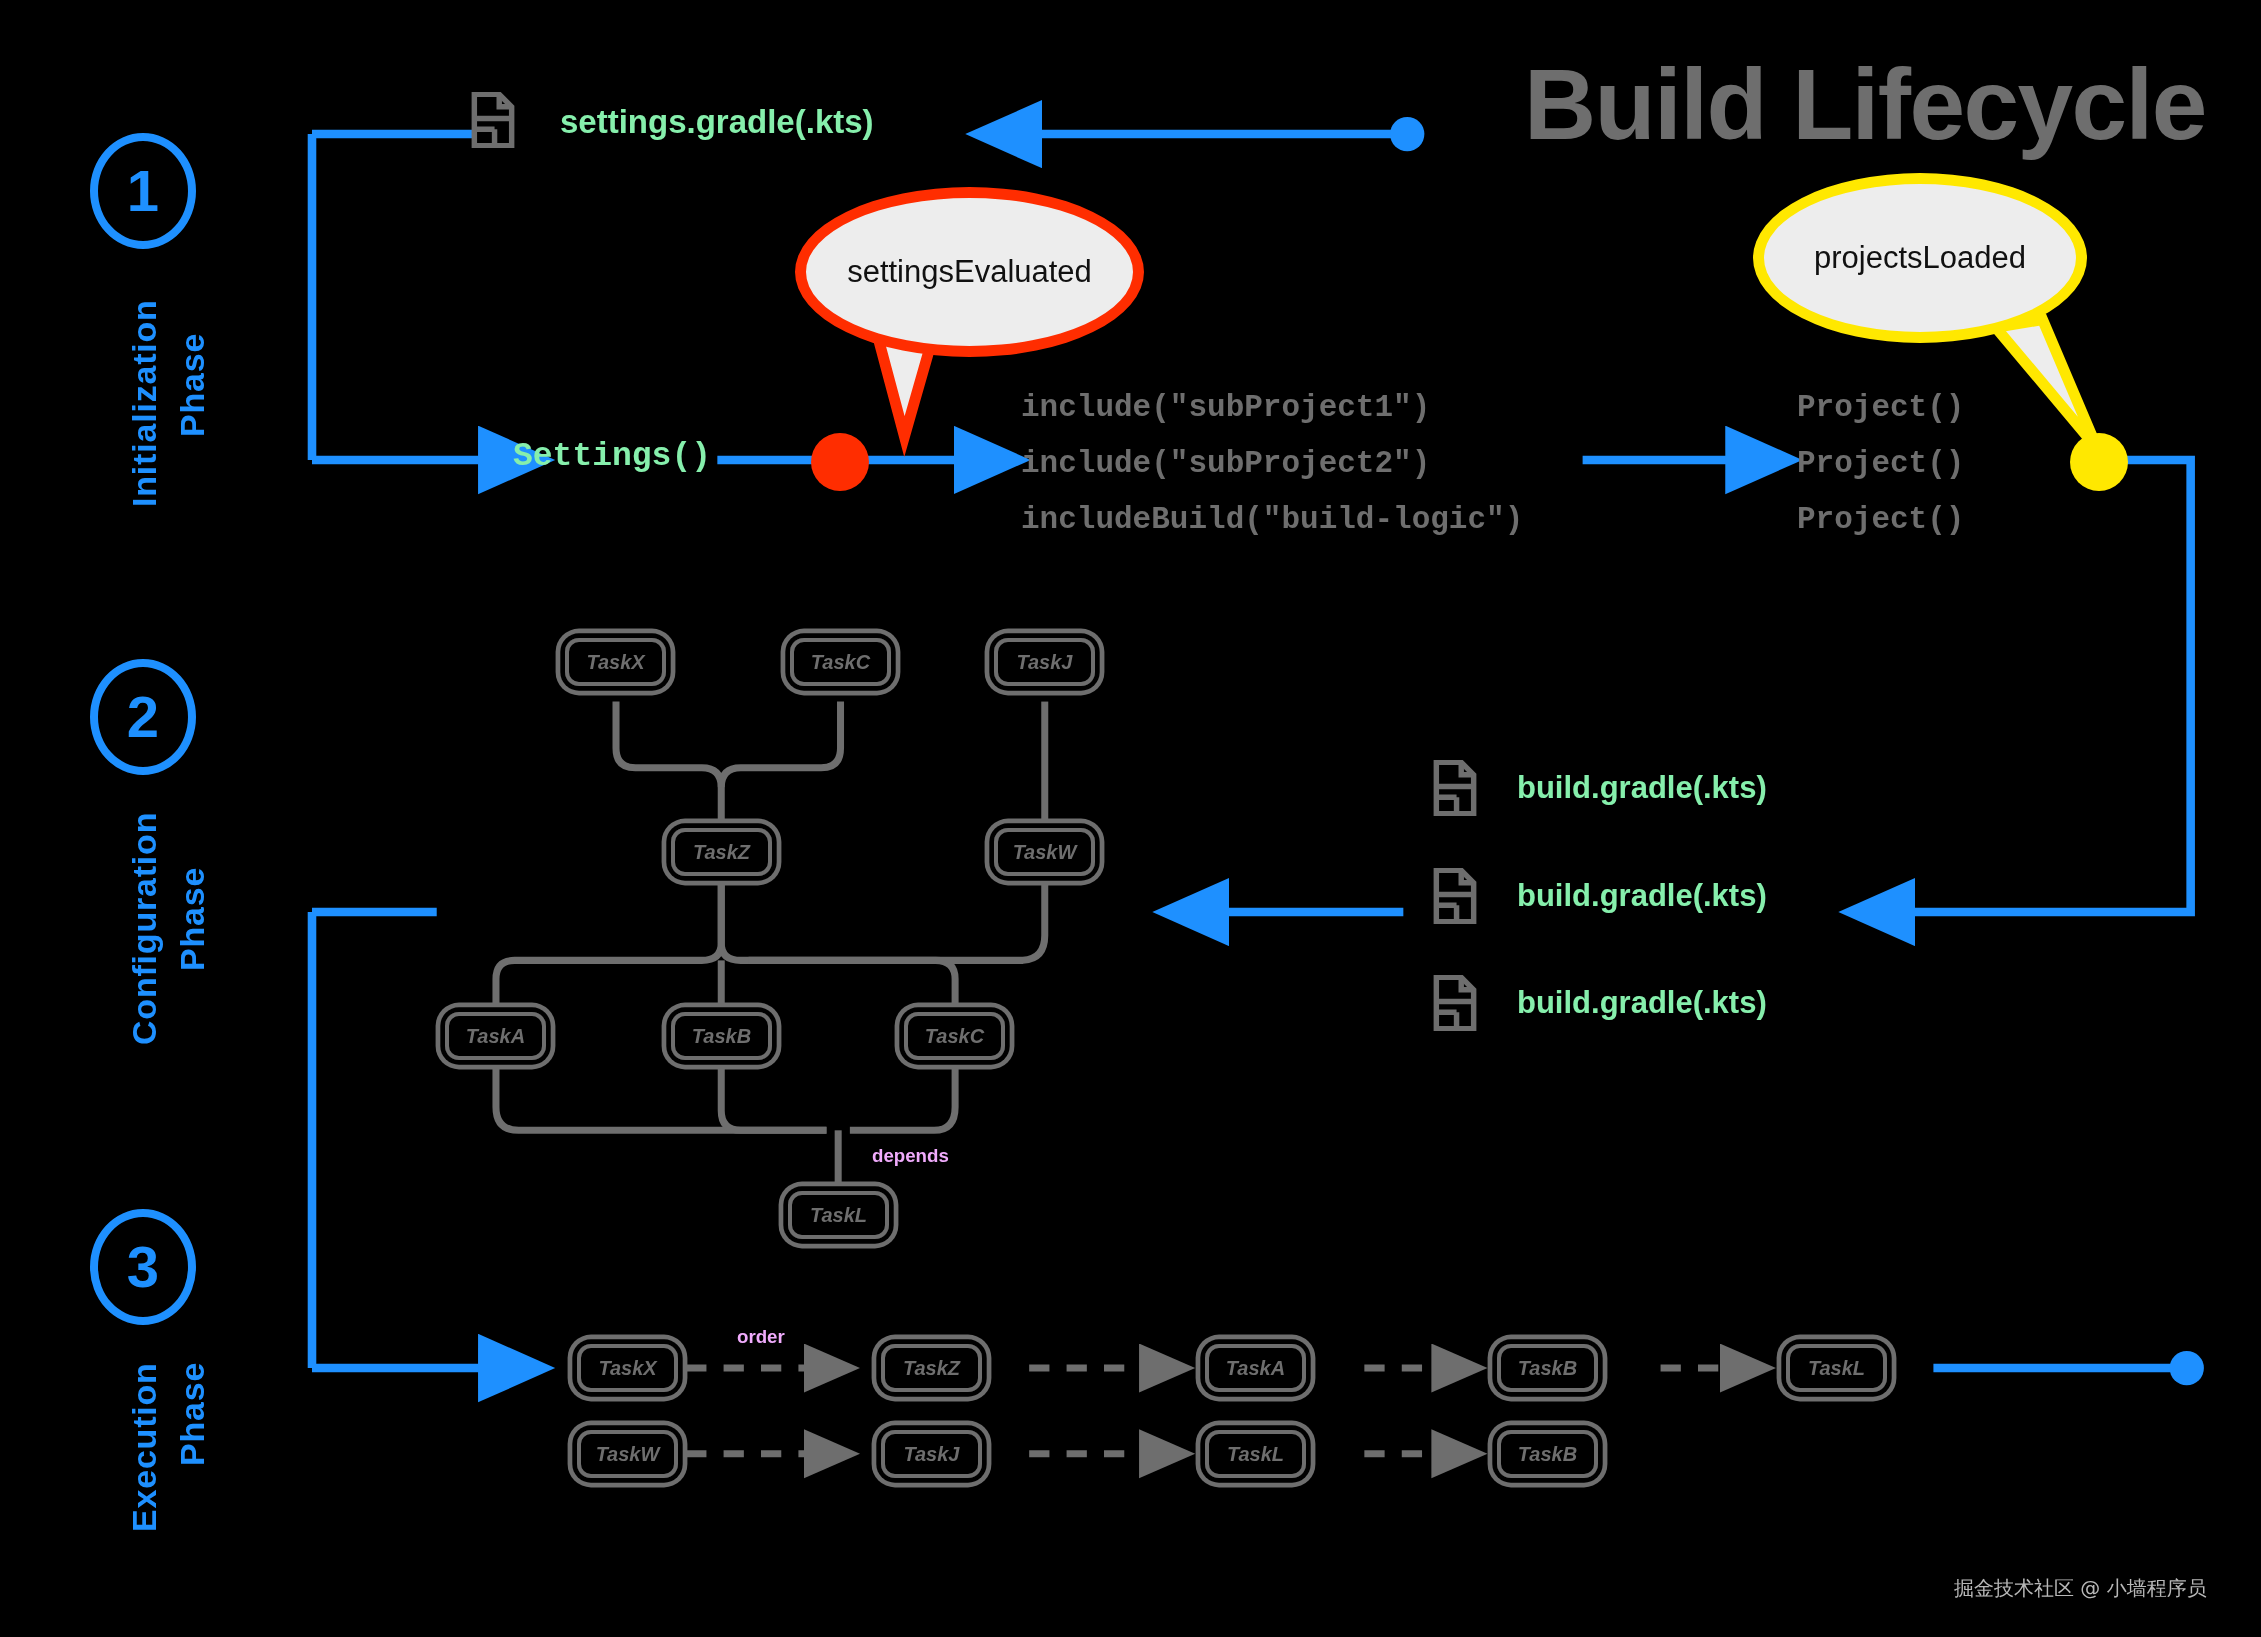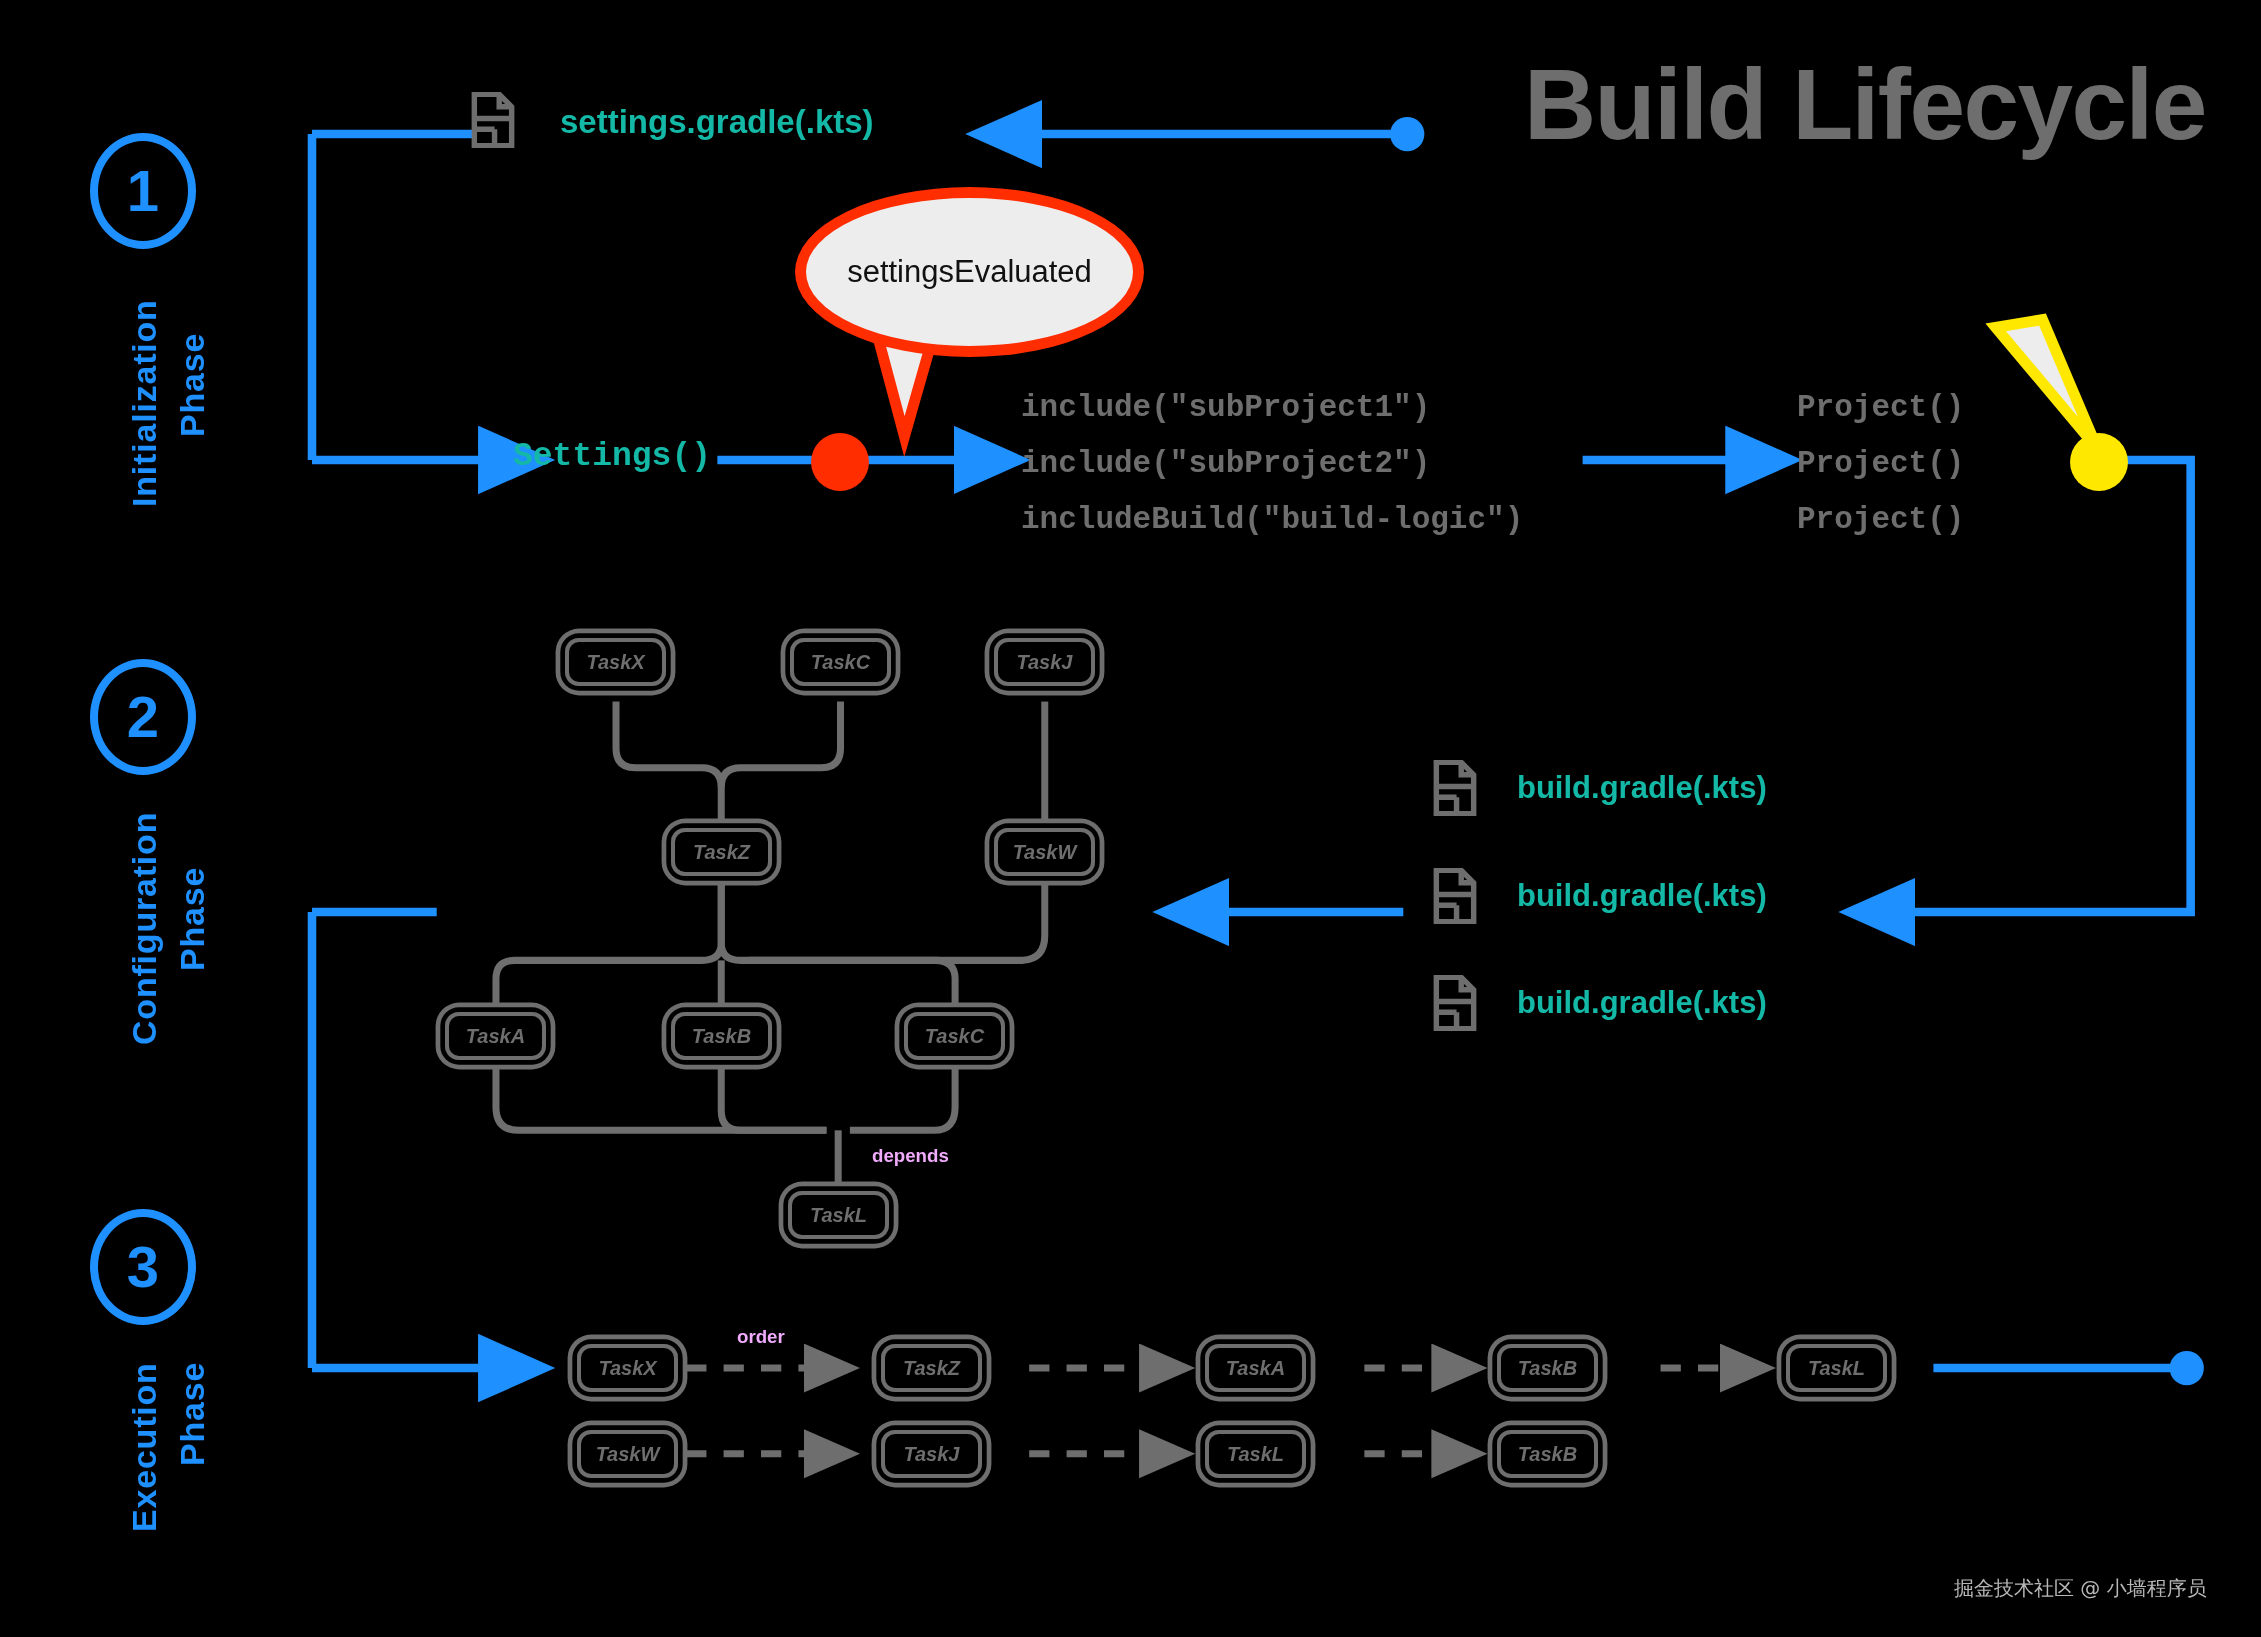--- a/index.html
+++ b/index.html
@@ -10,21 +10,21 @@
 
   
   .phase-num{position:absolute;width:90px;height:100px;border:8.6px solid #1E90FF;
              border-radius:50%;color:#1E90FF;font-size:58px;font-weight:bold;
              display:flex;align-items:center;justify-content:center;line-height:1;}
   .phase-label{position:absolute;color:#1E90FF;font-weight:bold;font-size:34px;
                letter-spacing:0.8px;white-space:nowrap;
                transform-origin:0 0;transform:rotate(-90deg);}
 
   
-  .gtext{position:absolute;color:#14b8a6;font-weight:bold;white-space:nowrap;}
+  .gtext{position:absolute;color:#86efac;font-weight:bold;white-space:nowrap;}
   .code{position:absolute;color:#6e6e6e;font-family:"Liberation Mono","DejaVu Sans Mono",monospace;
         font-size:31px;font-weight:bold;white-space:nowrap;}
   .title{position:absolute;color:#6e6e6e;font-size:100px;font-weight:bold;letter-spacing:-1.6px;
          white-space:nowrap;}
 
   
   .fileicon{position:absolute;width:44px;height:56px;}
 
   
   .bubble{position:absolute;background:#EDEDED;display:flex;align-items:center;
@@ -148,20 +148,23 @@
     <path d="M1120,410 L1160,560 L1200,420 Z" fill="#EDEDED" stroke="#FF2D00" stroke-width="14"></path>
   </svg>
   <div class="bubble red" style="left:795px;top:187px;width:327px;height:148px;">
     <span>settingsEvaluated</span>
   </div>
   <div class="dot" style="left:811px;top:433px;width:58px;height:58px;background:#FF2D00;"></div>
 
   <svg class="layer" style="z-index:3;" viewBox="0 0 2900 2100" width="2261" height="1637">
     <path d="M2560,420 L2690,575 L2620,410 Z" fill="#EDEDED" stroke="#FFE800" stroke-width="14"></path>
   </svg>
+  <div class="bubble yellow" style="left:1753px;top:173px;width:312px;height:148px;">
+    <span>projectsLoaded</span>
+  </div>
   <div class="dot" style="left:2070px;top:433px;width:58px;height:58px;background:#FFE800;"></div>
 
   <svg class="fileicon" style="left:1433px;top:760px;" viewBox="0 0 56 72">
     <path d="M4,3 H36 L52,19 V69 H4 Z" fill="none" stroke="#6e6e6e" stroke-width="7"></path>
     <path d="M36,3 V19 H52" fill="none" stroke="#6e6e6e" stroke-width="7"></path>
     <path d="M4,34 H52 M4,48 H30 M30,48 V69" stroke="#6e6e6e" stroke-width="7"></path>
   </svg>
   <div class="gtext" style="left:1517px;top:770px;font-size:31px;">build.gradle(.kts)</div>
 
   <svg class="fileicon" style="left:1433px;top:868px;" viewBox="0 0 56 72">

